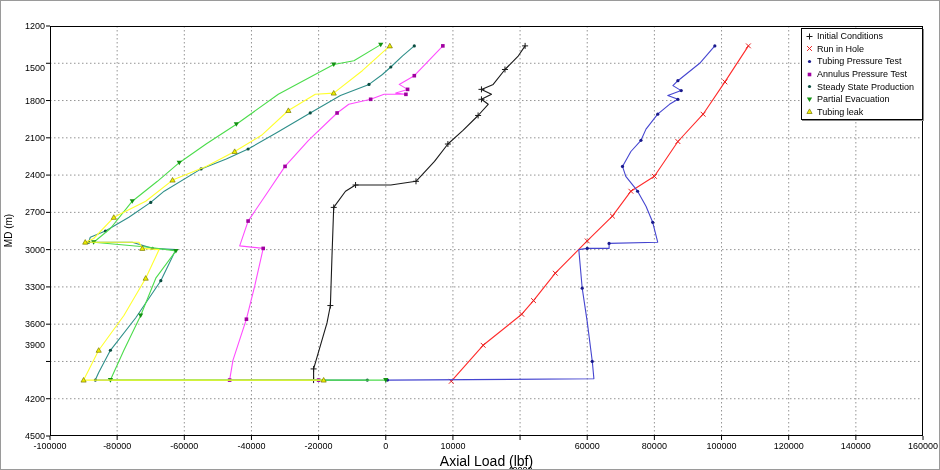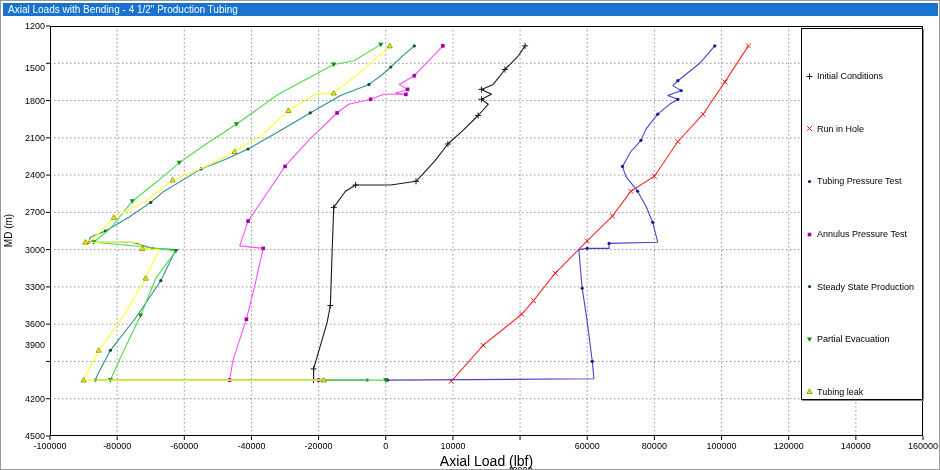--- a/index.html
+++ b/index.html
@@ -9,30 +9,27 @@
             color:#fff;font-size:10px;line-height:13px;padding-left:5px;white-space:nowrap;}
   #plot{position:absolute;left:49px;top:25px;overflow:visible;}
   .xlabel{position:absolute;left:49px;top:452px;width:873px;text-align:center;font-size:14px;color:#000;}
   .ylabel{position:absolute;left:-24px;top:224px;width:62px;text-align:center;font-size:10px;color:#000;
           transform:rotate(-90deg);}
   .xtick{position:absolute;top:440px;width:60px;text-align:center;font-size:9px;color:#000;}
   .ytick{position:absolute;left:0;width:44px;text-align:right;font-size:9px;color:#000;}
   .legend{position:absolute;left:800px;top:27px;width:120px;background:#fff;border:1px solid #000;
           box-shadow:1px 1px 0 #8a8a8a;padding:1px 0;}
   .legend-item{display:flex;align-items:center;height:12.6px;font-size:9px;color:#000;
-               padding-left:3px;gap:3px;white-space:nowrap;margin-top:40px;}
+               padding-left:3px;gap:3px;white-space:nowrap;}
   .legend-item svg{flex:0 0 auto;}
 </style>
 </head>
 <body>
 
 <div class="window">
-  <div class="titlebar">
-    <span>Axial Loads with Bending - 4 1/2" Production Tubing</span>
-  </div>
 
   <svg id="plot" width="873" height="410" viewBox="0 0 873 410">
       <line x1="67.15384615384616" y1="0" x2="67.15384615384616" y2="410" stroke="#949494" stroke-width="1" stroke-dasharray="1.5,2.5"></line>
       <line x1="134.30769230769232" y1="0" x2="134.30769230769232" y2="410" stroke="#949494" stroke-width="1" stroke-dasharray="1.5,2.5"></line>
       <line x1="201.46153846153848" y1="0" x2="201.46153846153848" y2="410" stroke="#949494" stroke-width="1" stroke-dasharray="1.5,2.5"></line>
       <line x1="268.61538461538464" y1="0" x2="268.61538461538464" y2="410" stroke="#949494" stroke-width="1" stroke-dasharray="1.5,2.5"></line>
       <line x1="335.7692307692308" y1="0" x2="335.7692307692308" y2="410" stroke="#949494" stroke-width="1" stroke-dasharray="1.5,2.5"></line>
       <line x1="402.92307692307696" y1="0" x2="402.92307692307696" y2="410" stroke="#949494" stroke-width="1" stroke-dasharray="1.5,2.5"></line>
       <line x1="470.07692307692304" y1="0" x2="470.07692307692304" y2="410" stroke="#949494" stroke-width="1" stroke-dasharray="1.5,2.5"></line>
       <line x1="537.2307692307693" y1="0" x2="537.2307692307693" y2="410" stroke="#949494" stroke-width="1" stroke-dasharray="1.5,2.5"></line>

